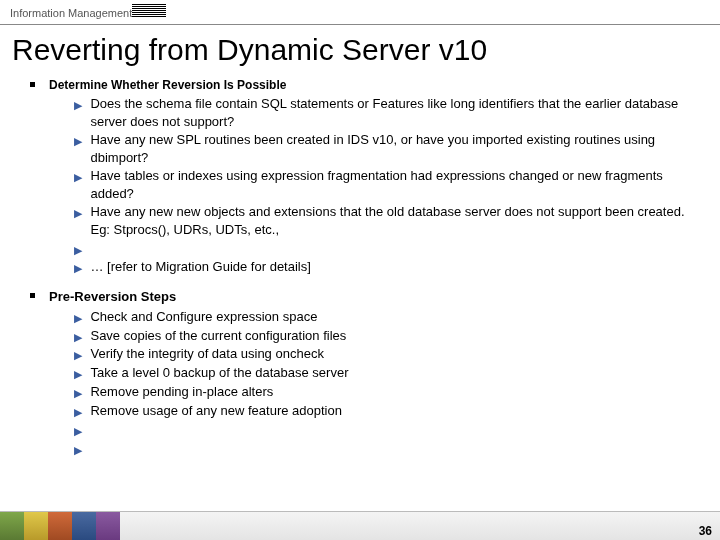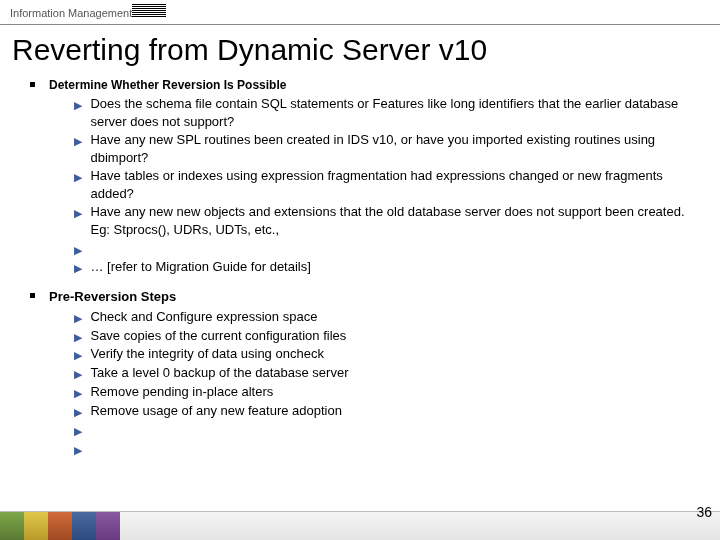--- a/index.html
+++ b/index.html
@@ -98,23 +98,23 @@
     background: linear-gradient(#f4f4f4,#e4e4e4);
     display:flex;
     align-items:center;
     justify-content:center;
     color:#ccc;
     font-size:9px;
   }
   .footer .pagenum {
     position: absolute;
     right: 8px;
-    bottom: 20px;
-    font-size: 14px;
-    font-weight: normal;
+    bottom: 2px;
+    font-size: 12px;
+    font-weight: bold;
     color: #000;
   }
 </style>
 </head>
 <body>
 
 <div class="header">
   <span class="header-title">Information Management</span>
   <span>
     <svg width="34" height="14" viewBox="0 0 34 14">

